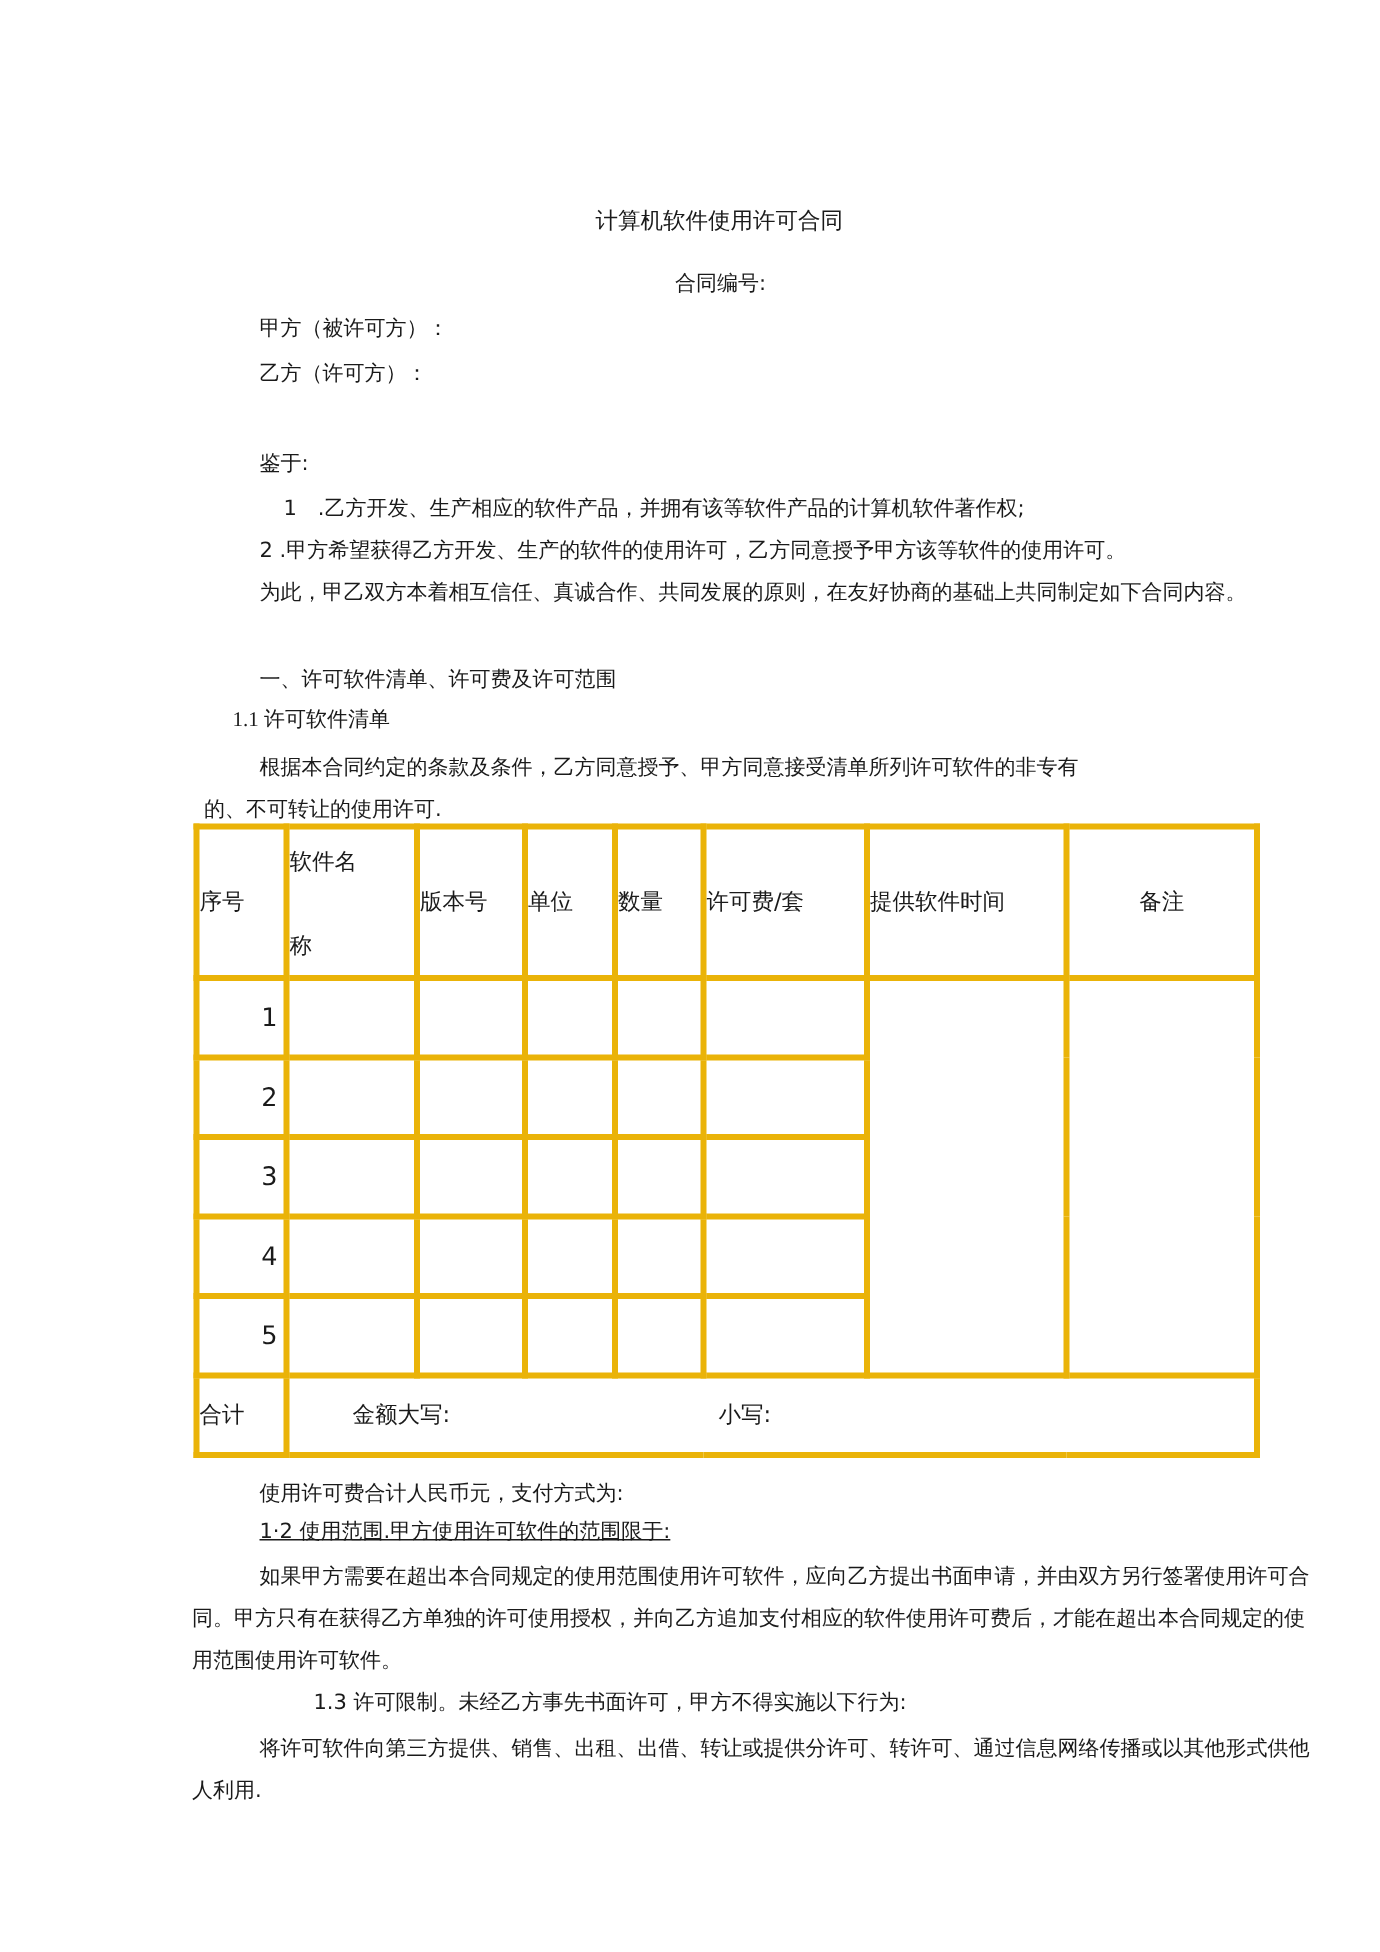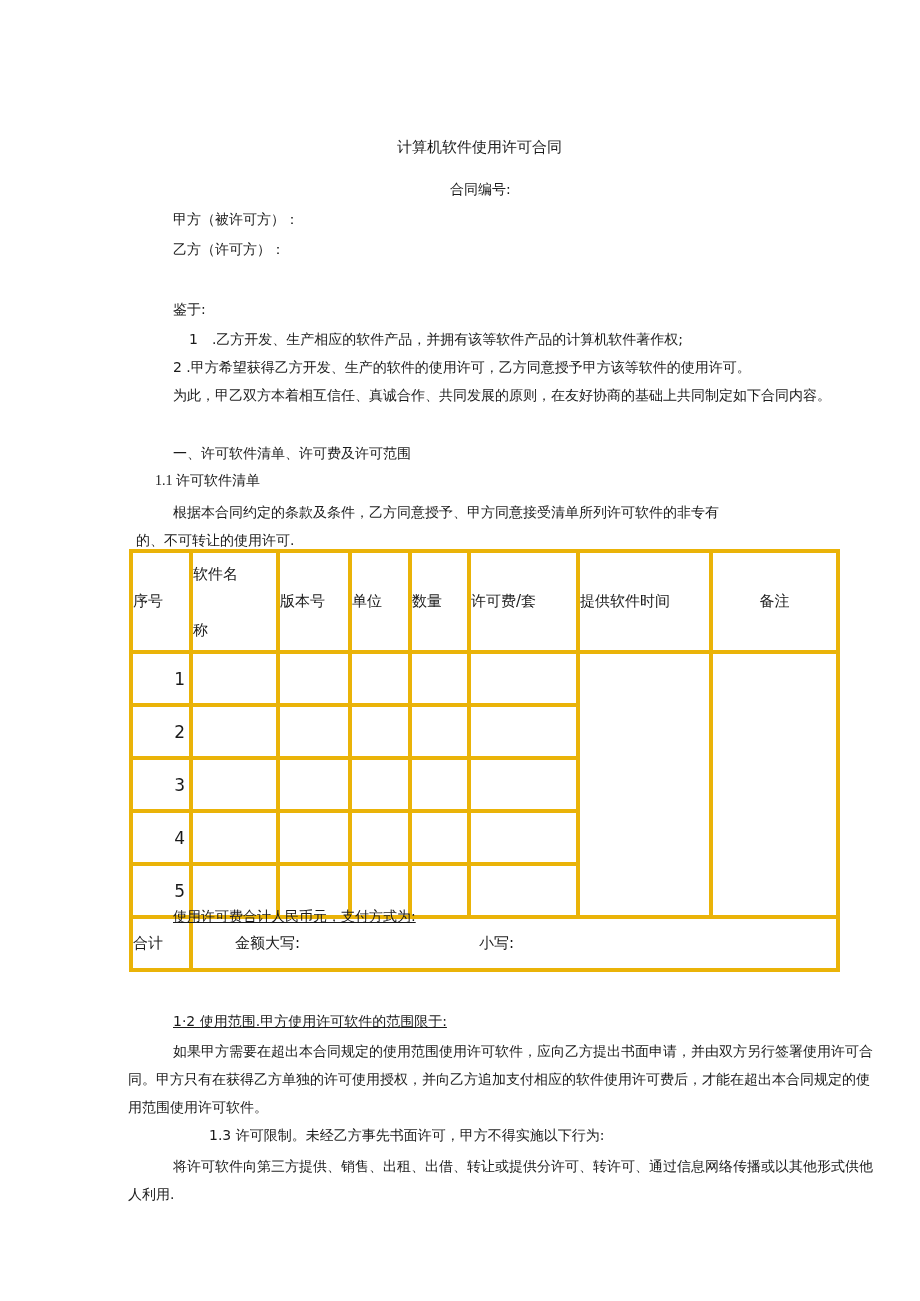--- a/index.html
+++ b/index.html
@@ -116,21 +116,21 @@
     <tr class="sum">
       <td>合计</td>
       <td colspan="7" style="position:relative;text-align:right;">
         <span style="position:absolute; left:42px; top:15px;">金额大写:</span>
         <span style="position:absolute; left:286px; top:15px;">小写:</span>
       </td>
     </tr>
   </tbody>
     </table>
 
-  <div class="t" style="left:173px; top:908px;text-decoration:underline;">使用许可费合计人民币元，支付方式为:</div>
+  <div class="t" style="left:173px; top:988px;">使用许可费合计人民币元，支付方式为:</div>
 
   <div class="t" style="left:173px; top:1013px;text-decoration:underline;">1·2 使用范围.甲方使用许可软件的范围限于:</div>
   <div class="t" style="left:173px; top:1043px;">如果甲方需要在超出本合同规定的使用范围使用许可软件，应向乙方提出书面申请，并由双方另行签署使用许可合</div>
   <div class="t" style="left:128px; top:1071px;">同。甲方只有在获得乙方单独的许可使用授权，并向乙方追加支付相应的软件使用许可费后，才能在超出本合同规定的使</div>
   <div class="t" style="left:128px; top:1099px;">用范围使用许可软件。</div>
 
   <div class="t" style="left:173px; top:1127px;margin-left:36px;">1.3 许可限制。未经乙方事先书面许可，甲方不得实施以下行为:</div>
   <div class="t" style="left:173px; top:1158px;">将许可软件向第三方提供、销售、出租、出借、转让或提供分许可、转许可、通过信息网络传播或以其他形式供他</div>
   <div class="t" style="left:128px; top:1186px;">人利用.</div>
 </div>

